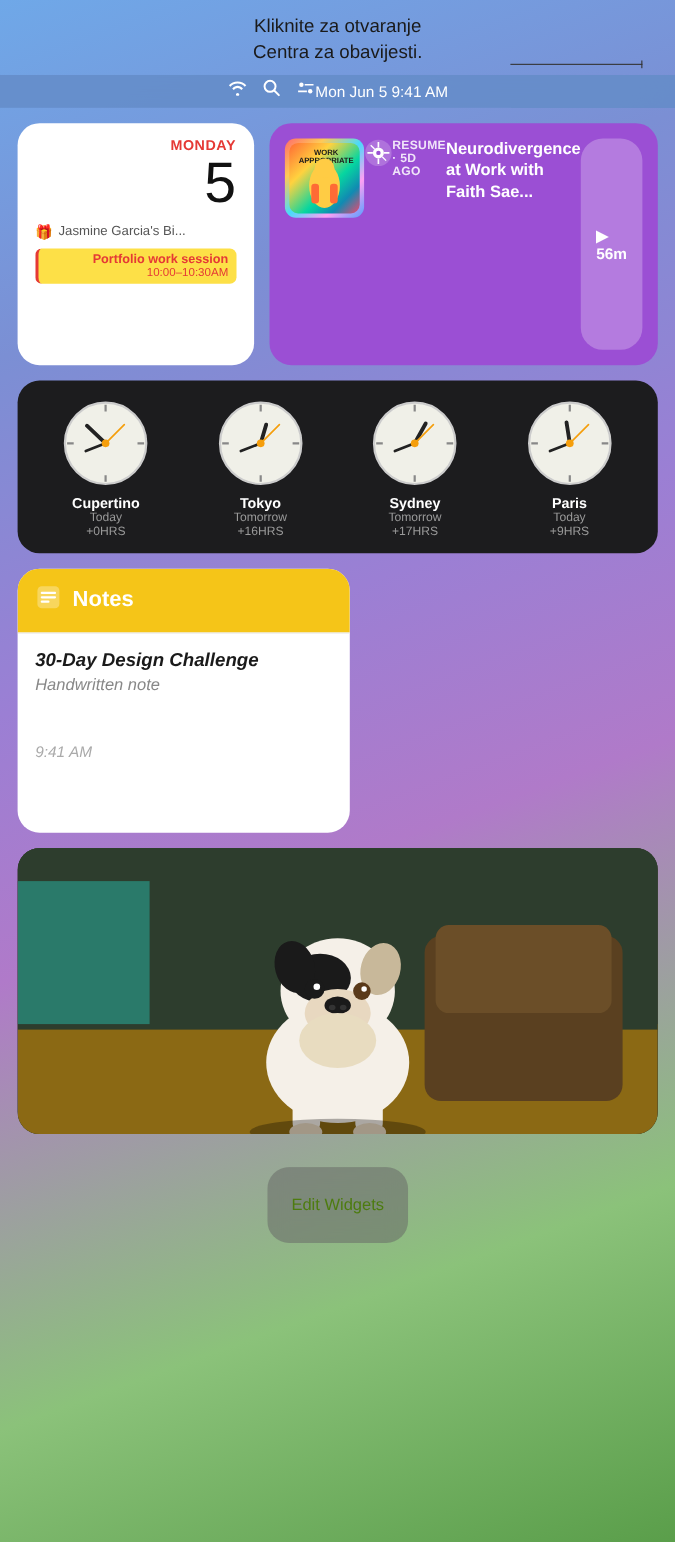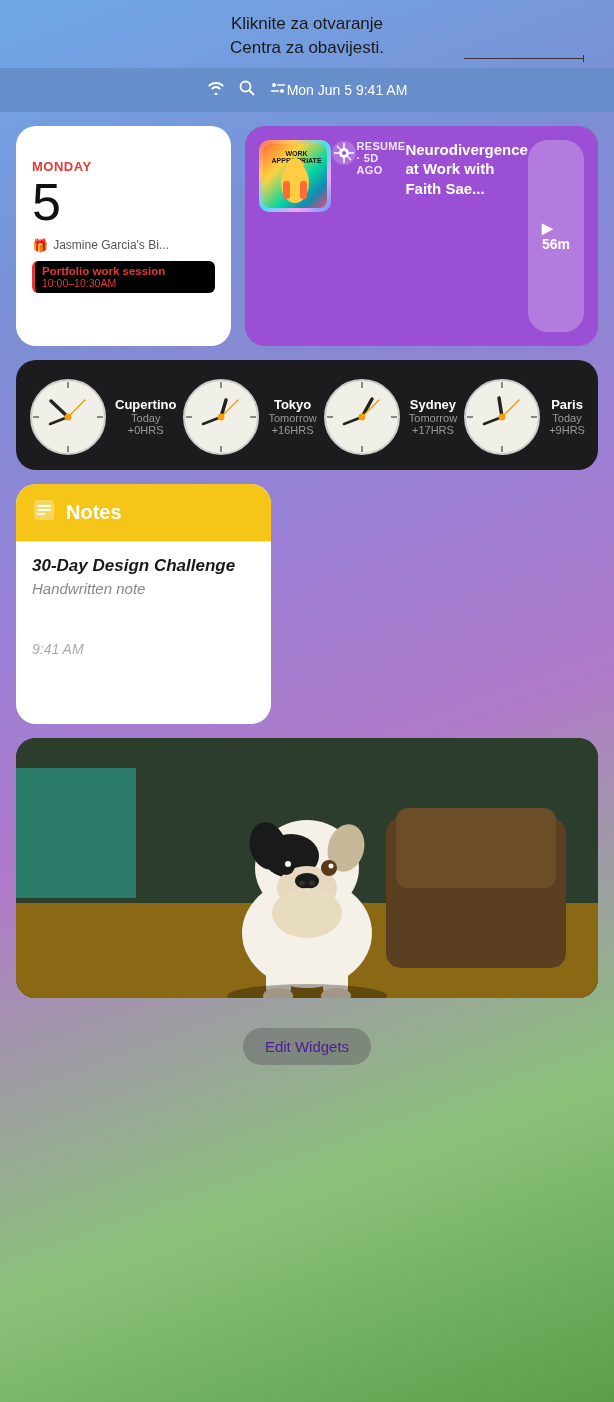--- a/index.html
+++ b/index.html
@@ -18,21 +18,21 @@
       padding: 12px 20px 8px;
       font-size: 17px;
       color: #1a1a1a;
       line-height: 1.4;
     }
 
     
     .menu-bar {
       background: rgba(100, 140, 200, 0.85);
       backdrop-filter: blur(20px);
-      height: 44px;
+      height: 30px;
       display: flex;
       align-items: center;
       justify-content: center;
       gap: 0;
       padding: 0 30px;
       position: relative;
     }
     .menu-bar-icons {
       display: flex;
       align-items: center;
@@ -75,22 +75,23 @@
     .top-row {
       display: flex;
       gap: 14px;
     }
 
     
     .calendar-widget {
       flex: 1;
       background: #fff;
       border-radius: 20px;
-      padding: 33px 16px 14px;
+      padding: 12px 16px 14px;
       min-height: 220px;
+      text-align: right;
     }
     .cal-day-label {
       font-size: 13px;
       font-weight: 700;
       color: #e53935;
       letter-spacing: 0.5px;
       margin-bottom: 2px;
     }
     .cal-date {
       font-size: 52px;
@@ -107,21 +108,21 @@
       color: #555;
       margin-bottom: 8px;
     }
     .cal-birthday .gift-icon {
       font-size: 13px;
     }
     .cal-event {
       border-radius: 6px;
       padding: 4px 7px;
       margin-bottom: 5px;
-      background: #000000;
+      background: #fde047;
       border-left: 3px solid #e53935;
     }
     .cal-event-title {
       font-size: 11.5px;
       font-weight: 600;
       color: #e53935;
     }
     .cal-event-time {
       font-size: 10.5px;
       color: #e53935;
@@ -198,21 +199,21 @@
     .clock-widget {
       background: #1c1c1e;
       border-radius: 20px;
       padding: 18px 10px 14px;
       display: flex;
       justify-content: space-around;
       align-items: center;
     }
     .clock-item {
       display: flex;
-      flex-direction: row;
+      flex-direction: column;
       align-items: center;
       gap: 8px;
     }
     .clock-label {
       text-align: center;
     }
     .clock-city {
       font-size: 13px;
       font-weight: 700;
       color: #fff;
@@ -221,21 +222,21 @@
       font-size: 11px;
       color: #999;
       text-align: center;
     }
 
     
     .notes-widget {
       background: #fff;
       border-radius: 20px;
       overflow: hidden;
-      width: 255px;
+      width: 302px;
       min-height: 240px;
     }
     .notes-header {
       background: #f5c518;
       padding: 14px 16px;
       display: flex;
       align-items: center;
       gap: 10px;
     }
     .notes-icon {
@@ -284,22 +285,22 @@
     .edit-widgets-container {
       display: flex;
       justify-content: center;
       padding: 16px 0 20px;
     }
     .edit-widgets-btn {
       background: rgba(100, 100, 100, 0.5);
       backdrop-filter: blur(10px);
       border: none;
       border-radius: 20px;
-      padding: 10px 22px;
-      color: #4c1d95;
+      padding: 26px 22px;
+      color: #4d7c0f;
       font-size: 15px;
       font-weight: 500;
       cursor: pointer;
     }
 
     
     .clock-svg {
       width: 78px;
       height: 78px;
     }

